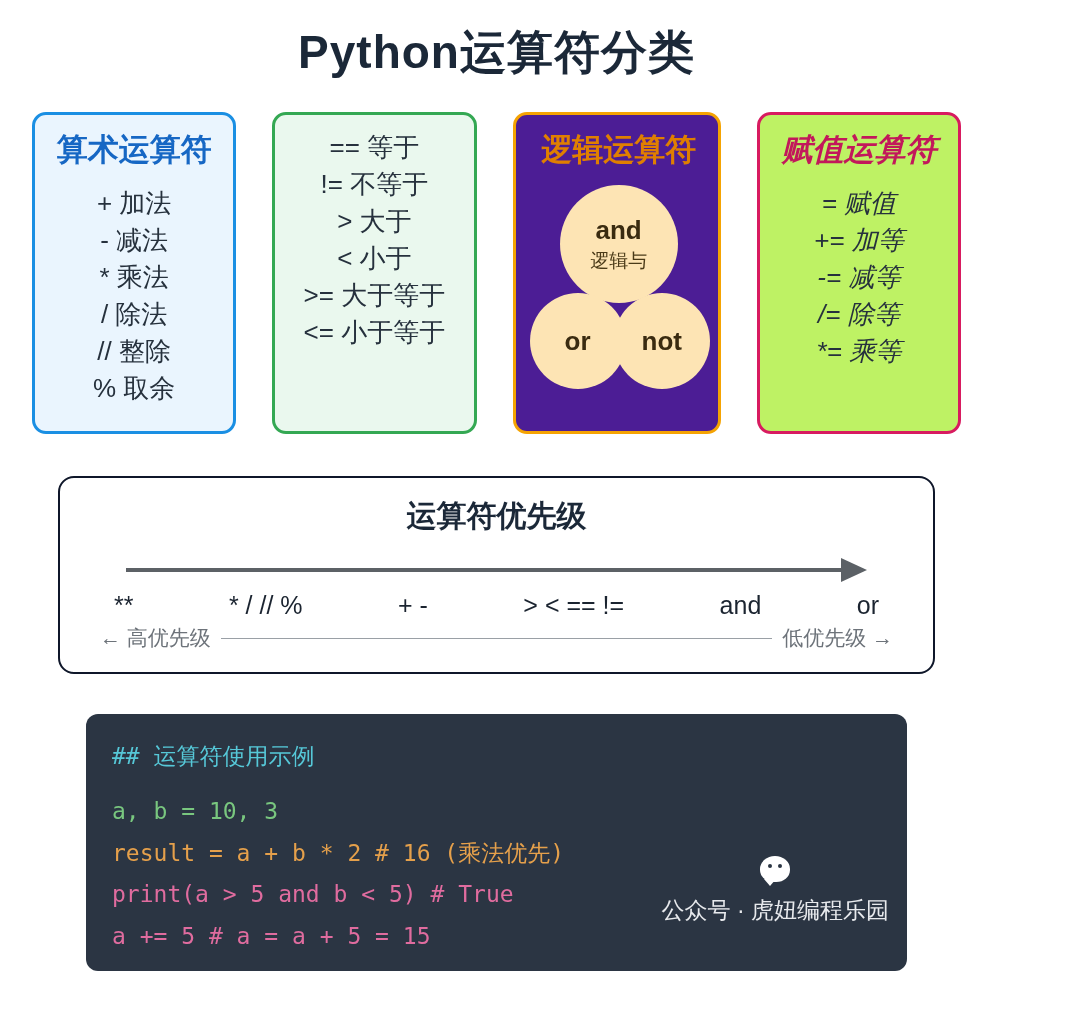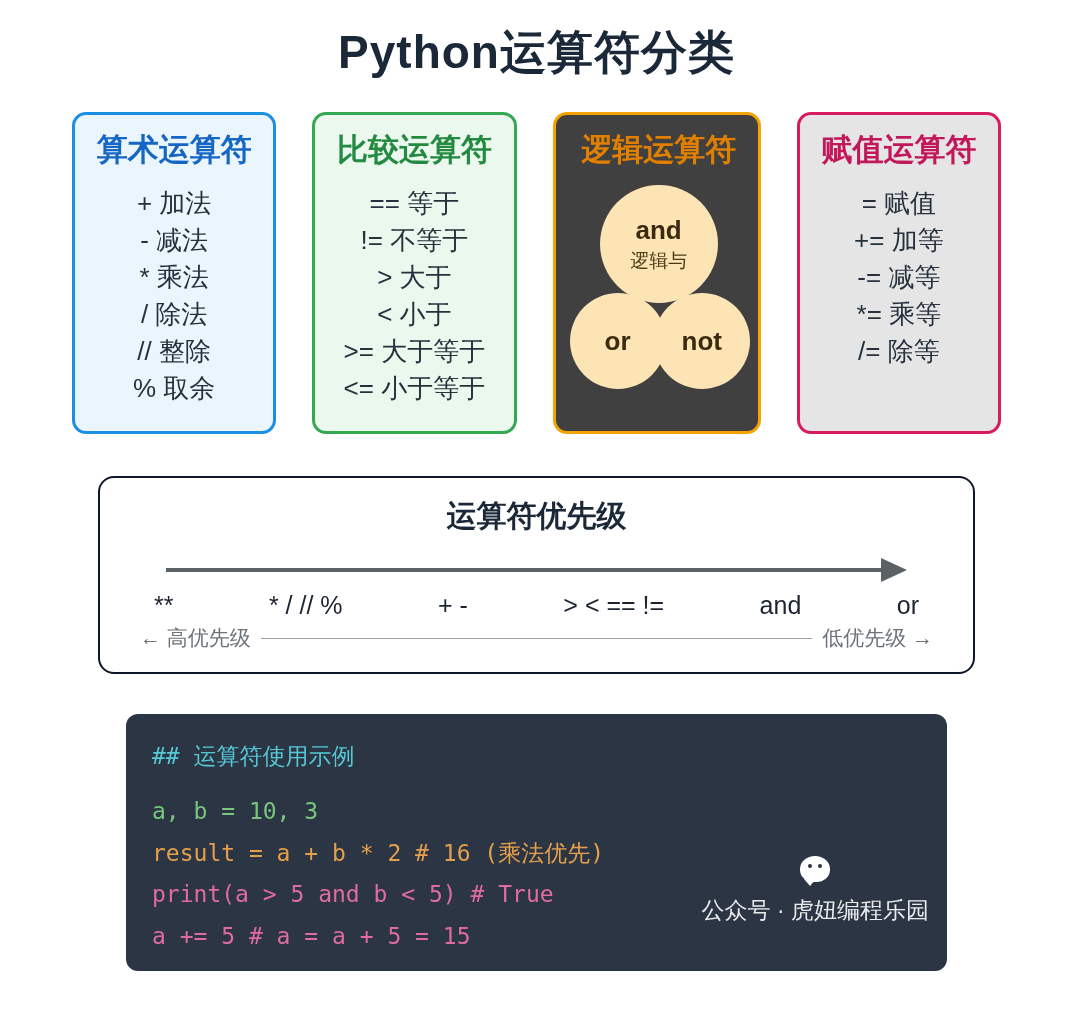--- a/index.html
+++ b/index.html
@@ -14,21 +14,20 @@
     color: #1b2430;
     overflow: hidden;
     position: relative;
   }
   .page {
     width: 993px;
     height: 1035px;
     position: relative;
     box-sizing: border-box;
     padding: 0 30px;
-    margin-left: 40px;
   }
   .title {
     text-align: center;
     font-size: 46px;
     font-weight: bold;
     color: #1b2838;
     letter-spacing: 1px;
     padding-top: 22px;
     padding-bottom: 10px;
   }
@@ -61,23 +60,23 @@
   .card-line {
     font-size: 26px;
     line-height: 1.42;
     color: #26313d;
   }
 
   .card.arith { background: #eaf5fe; border-color: #1a8fe3; }
   .card.arith .card-title { color: #1667c4; }
   .card.compare { background: #eaf8ee; border-color: #34a853; }
   .card.compare .card-title { color: #258a41; }
-  .card.logic { background: #404040; border-color: #f5a302; padding-left: 12px; }
+  .card.logic { background: #4c1d95; border-color: #f5a302; padding-left: 12px; }
   .card.logic .card-title { color: #e07f00; }
-  .card.assign { background: #e5e5e5; border-color: #d81b60; }
+  .card.assign { background: #bef264; border-color: #d81b60; font-style: italic; }
   .card.assign .card-title { color: #c2185b; }
 
   
   .bubbles {
     position: relative;
     height: 230px;
     margin-top: 2px;
   }
   .bubble {
     position: absolute;
@@ -231,21 +230,20 @@
       <div class="card-title">算术运算符</div>
       <div class="card-line">+ 加法</div>
       <div class="card-line">- 减法</div>
       <div class="card-line">* 乘法</div>
       <div class="card-line">/ 除法</div>
       <div class="card-line">// 整除</div>
       <div class="card-line">% 取余</div>
     </div>
 
     <div class="card compare">
-      <div class="card-title">比较运算符</div>
       <div class="card-line">== 等于</div>
       <div class="card-line">!= 不等于</div>
       <div class="card-line">&gt; 大于</div>
       <div class="card-line">&lt; 小于</div>
       <div class="card-line">&gt;= 大于等于</div>
       <div class="card-line">&lt;= 小于等于</div>
     </div>
 
     <div class="card logic">
       <div class="card-title">逻辑运算符</div>
@@ -261,22 +259,22 @@
           <div class="b-main">not</div>
         </div>
       </div>
     </div>
 
     <div class="card assign">
       <div class="card-title">赋值运算符</div>
       <div class="card-line">= 赋值</div>
       <div class="card-line">+= 加等</div>
       <div class="card-line">-= 减等</div>
+      <div class="card-line">/= 除等</div>
       <div class="card-line">*= 乘等</div>
-      <div class="card-line">/= 除等</div>
     </div>
 
   </div>
 
   <div class="precedence">
     <div class="prec-title">运算符优先级</div>
     <div class="arrow-wrap">
       <div class="arrow-line"></div>
       <div class="arrow-head"></div>
     </div>

